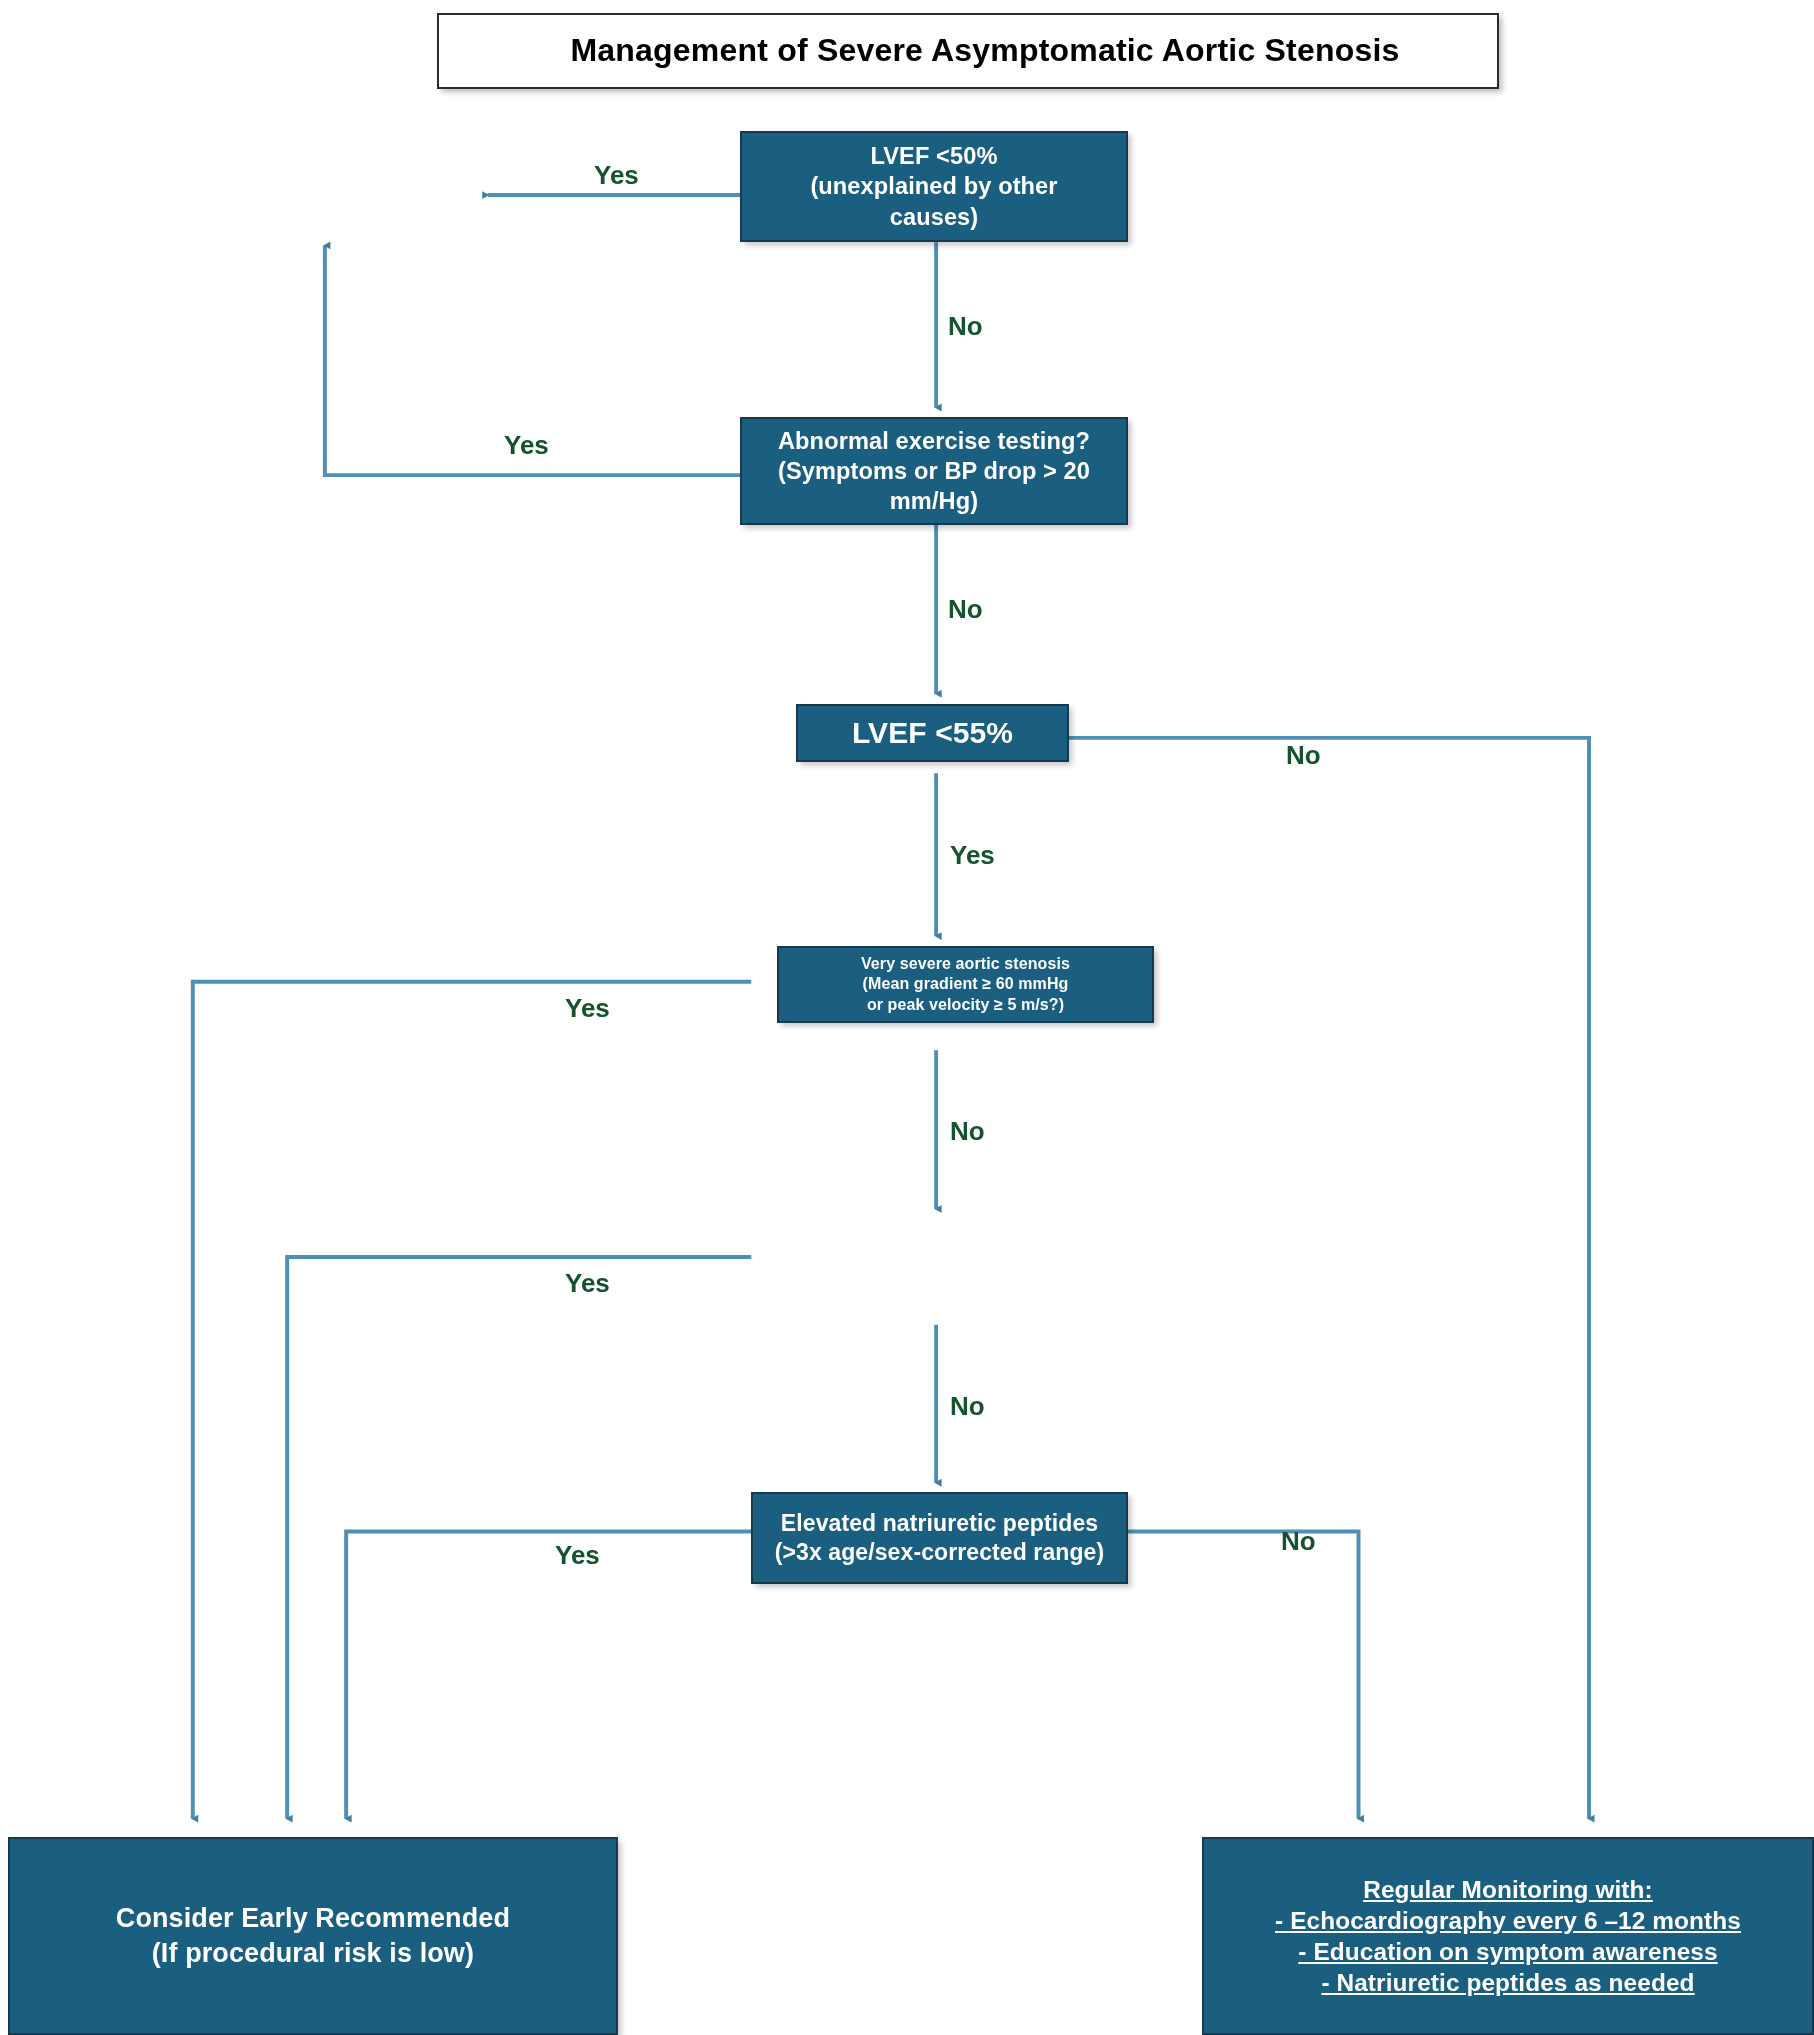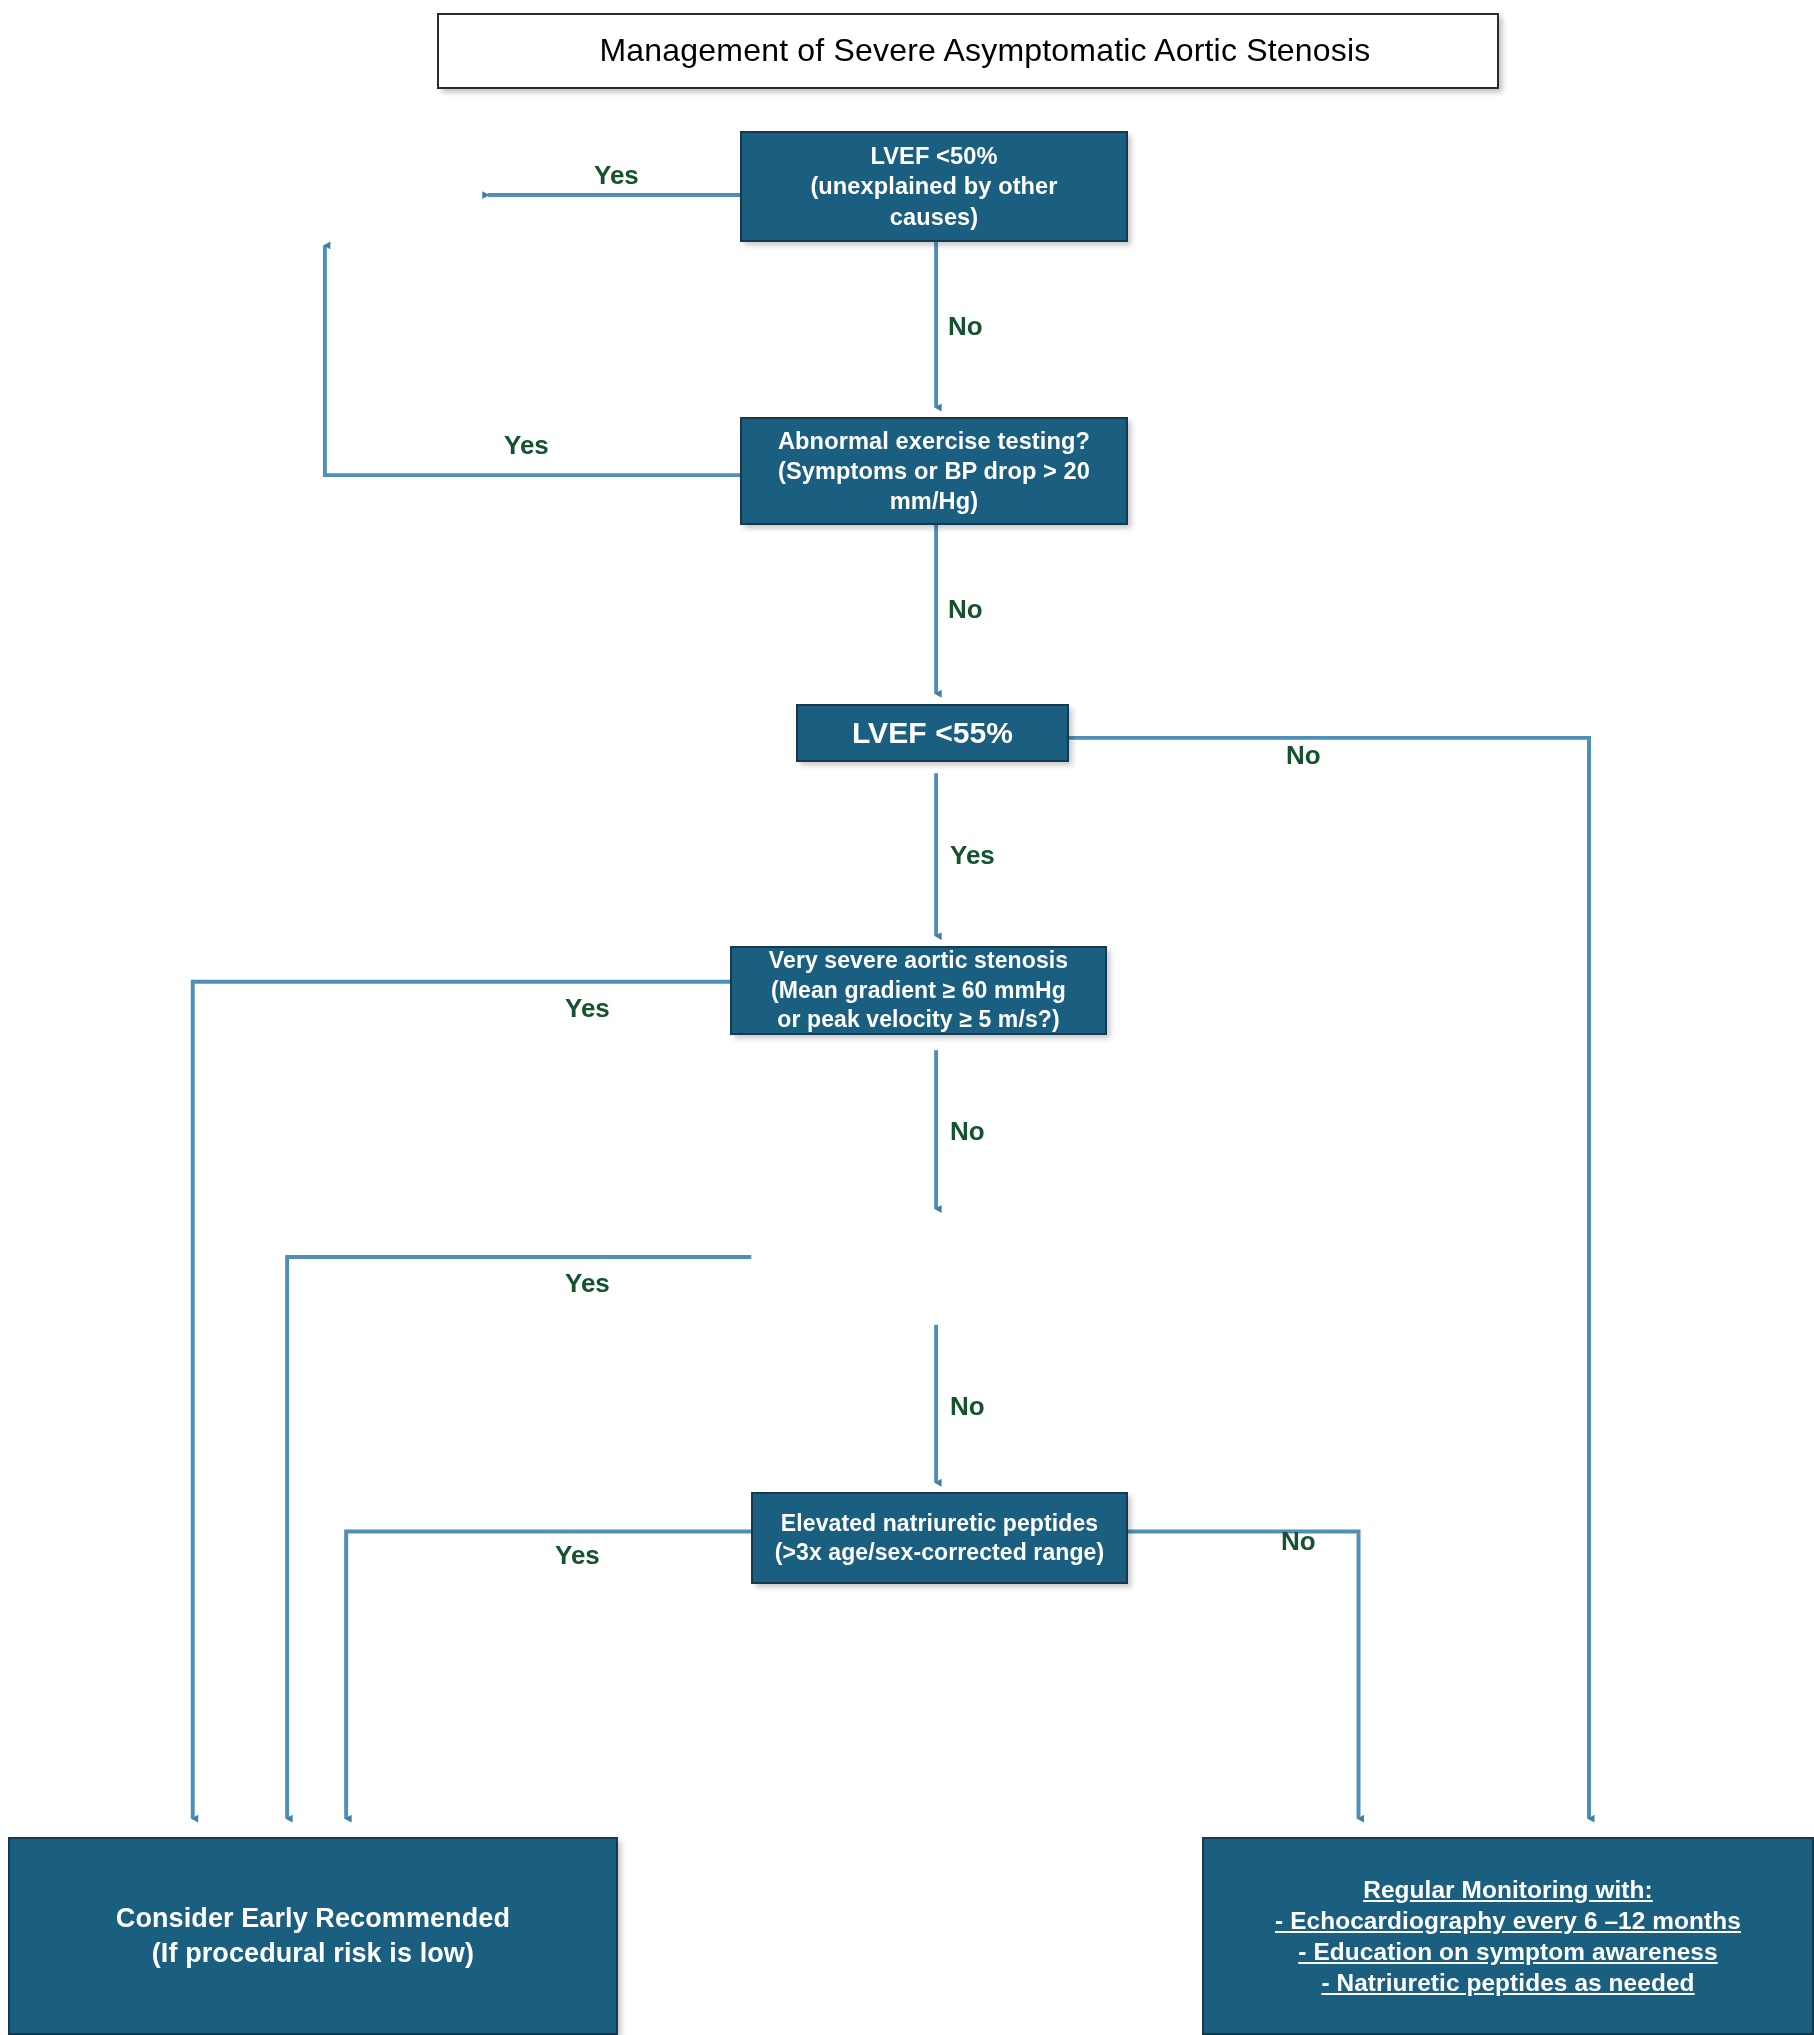--- a/index.html
+++ b/index.html
@@ -26,37 +26,37 @@
   .node .txt{padding:0 7.9px;white-space:pre-line;}
 
   #title-box{
     position:absolute;
     left:437px;top:12.6px;width:1062px;height:76px;
     background:#ffffff;border:2.4px solid #2b2b2b;box-sizing:border-box;
     display:flex;align-items:center;justify-content:center;
     box-shadow:3.9px 3.9px 5.5px rgba(0,0,0,.25);
   }
   #title-box .txt{
-    color:#000000;font-size:32px;font-weight:400;letter-spacing:0.2px;margin-left:34px;
+    color:#000000;font-size:32px;font-weight:700;letter-spacing:0.2px;margin-left:34px;
   }
 
   .edge-label{
     position:absolute;
     color:#14532d;
     font-size:26px;
     font-weight:700;
     white-space:nowrap;
   }
 
   
   #n-intervention{left:199px;top:161px;width:280px;height:72px;font-size:23.6px;}
   #n-lvef50{left:740px;top:131px;width:388px;height:111px;font-size:23.6px;}
   #n-exercise{left:740px;top:417px;width:388px;height:108px;font-size:23.6px;}
   #n-lvef55{left:796px;top:704px;width:273px;height:58px;font-size:30px;}
-  #n-verysevere{left:730px;top:946px;width:377px;height:89px;font-size:23px;}
+  #n-verysevere{left:777px;top:946px;width:377px;height:77px;font-size:16px;}
   #n-calcification{left:751px;top:1219px;width:377px;height:106px;font-size:23px;}
   #n-natriuretic{left:751px;top:1492px;width:377px;height:92px;font-size:23px;}
   #n-early{left:7.9px;top:1837px;width:610px;height:198px;font-size:27px;}
   #n-monitor{left:1202px;top:1837px;width:612px;height:198px;font-size:24.4px;}
   #n-monitor .txt{text-align:center;text-decoration:underline;}
 
   
   #lbl-yes-lvef50{left:594px;top:160px;}
   #lbl-no-lvef50{left:948px;top:311px;}
   #lbl-yes-exercise{left:504px;top:430px;}

